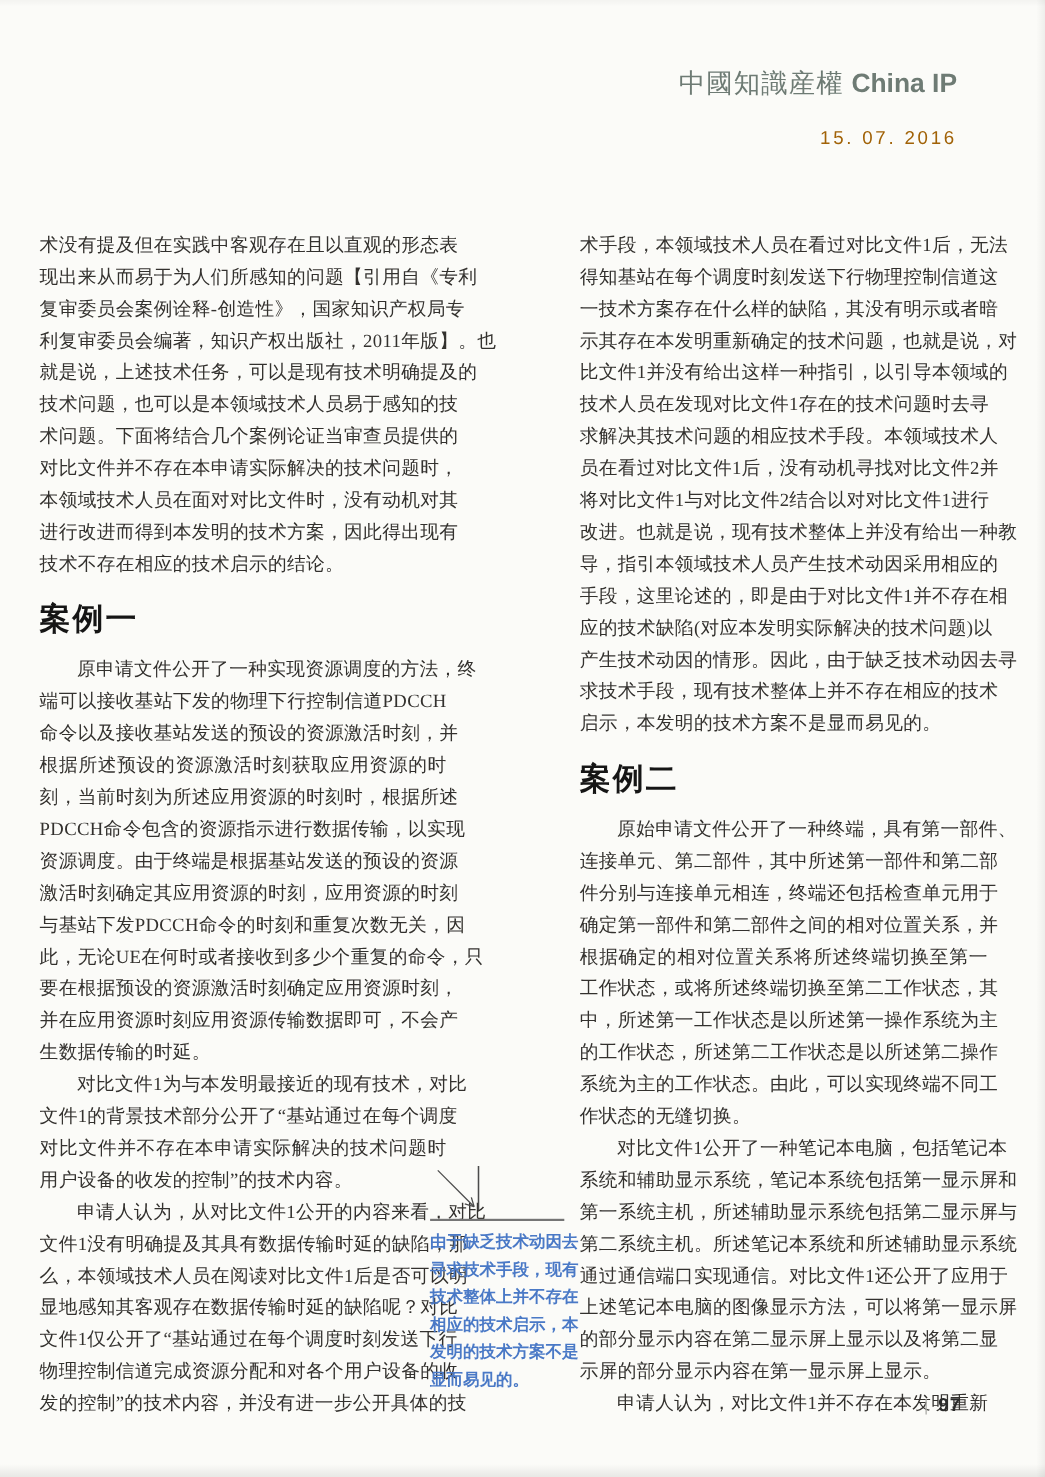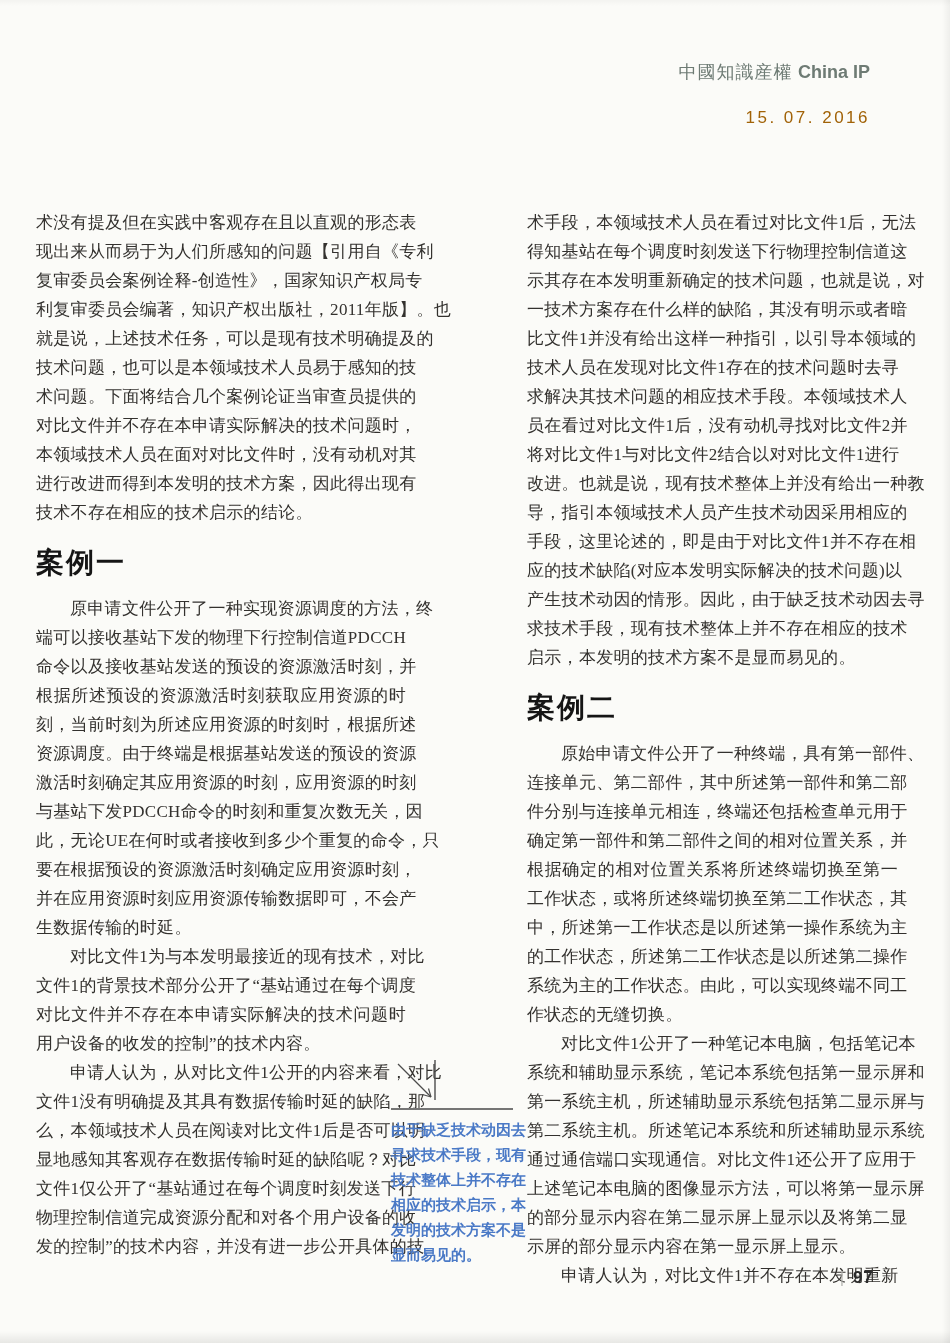--- a/index.html
+++ b/index.html
@@ -12,21 +12,21 @@
   
   .scan-edge-right{position:absolute;top:0;right:0;width:8px;height:100%;
     background:linear-gradient(to right,rgba(0,0,0,0),rgba(0,0,0,0.05));}
   .scan-edge-bottom{position:absolute;bottom:0;left:0;width:100%;height:12px;
     background:linear-gradient(to bottom,rgba(0,0,0,0),rgba(0,0,0,0.08));}
   .scan-edge-top{position:absolute;top:0;left:0;width:100%;height:6px;
     background:linear-gradient(to bottom,rgba(0,0,0,0.03),rgba(0,0,0,0));}
 
   
   .header{position:absolute;top:60px;right:80px;text-align:right;color:#6e7b74;}
-  .brand{font-size:18px;letter-spacing:1px;}
+  .brand{font-size:24px;letter-spacing:1px;}
   .brand .latin{font-family:"Liberation Sans",sans-serif;font-weight:700;letter-spacing:0;}
   .date{margin-top:24px;font-family:"Liberation Sans",sans-serif;
     font-size:17px;letter-spacing:2.5px;color:#a16207;}
 
   
   .col{position:absolute;top:184px;margin-top:24px;}
   .col-left{left:36px;width:370px;}
   .col-right{left:527px;width:371px;}
   .line{
     height:29px;line-height:29px;font-size:17px;letter-spacing:0.3px;
@@ -88,20 +88,21 @@
         <div class="line">进行改进而得到本发明的技术方案，因此得出现有</div>
         <div class="line lastline">技术不存在相应的技术启示的结论。</div>
       </div>
       <div class="case-heading">案例一</div>
       <div>
         <div class="line indent">原申请文件公开了一种实现资源调度的方法，终</div>
         <div class="line">端可以接收基站下发的物理下行控制信道PDCCH</div>
         <div class="line">命令以及接收基站发送的预设的资源激活时刻，并</div>
         <div class="line">根据所述预设的资源激活时刻获取应用资源的时</div>
         <div class="line">刻，当前时刻为所述应用资源的时刻时，根据所述</div>
+        <div class="line">PDCCH命令包含的资源指示进行数据传输，以实现</div>
         <div class="line">资源调度。由于终端是根据基站发送的预设的资源</div>
         <div class="line">激活时刻确定其应用资源的时刻，应用资源的时刻</div>
         <div class="line">与基站下发PDCCH命令的时刻和重复次数无关，因</div>
         <div class="line">此，无论UE在何时或者接收到多少个重复的命令，只</div>
         <div class="line">要在根据预设的资源激活时刻确定应用资源时刻，</div>
         <div class="line">并在应用资源时刻应用资源传输数据即可，不会产</div>
         <div class="line lastline">生数据传输的时延。</div>
       </div>
       <div>
         <div class="line indent">对比文件1为与本发明最接近的现有技术，对比</div>
@@ -116,22 +117,22 @@
         <div class="line">显地感知其客观存在数据传输时延的缺陷呢？对比</div>
         <div class="line">文件1仅公开了“基站通过在每个调度时刻发送下行</div>
         <div class="line">物理控制信道完成资源分配和对各个用户设备的收</div>
         <div class="line">发的控制”的技术内容，并没有进一步公开具体的技</div>
       </div>
     </div>
   <div class="col col-right" id="col-right">
       <div>
         <div class="line">术手段，本领域技术人员在看过对比文件1后，无法</div>
         <div class="line">得知基站在每个调度时刻发送下行物理控制信道这</div>
+        <div class="line">一技术方案存在什么样的缺陷，其没有明示或者暗</div>
         <div class="line">示其存在本发明重新确定的技术问题，也就是说，对</div>
-        <div class="line">一技术方案存在什么样的缺陷，其没有明示或者暗</div>
         <div class="line">比文件1并没有给出这样一种指引，以引导本领域的</div>
         <div class="line">技术人员在发现对比文件1存在的技术问题时去寻</div>
         <div class="line">求解决其技术问题的相应技术手段。本领域技术人</div>
         <div class="line">员在看过对比文件1后，没有动机寻找对比文件2并</div>
         <div class="line">将对比文件1与对比文件2结合以对对比文件1进行</div>
         <div class="line">改进。也就是说，现有技术整体上并没有给出一种教</div>
         <div class="line">导，指引本领域技术人员产生技术动因采用相应的</div>
         <div class="line">手段，这里论述的，即是由于对比文件1并不存在相</div>
         <div class="line">应的技术缺陷(对应本发明实际解决的技术问题)以</div>
         <div class="line">产生技术动因的情形。因此，由于缺乏技术动因去寻</div>

